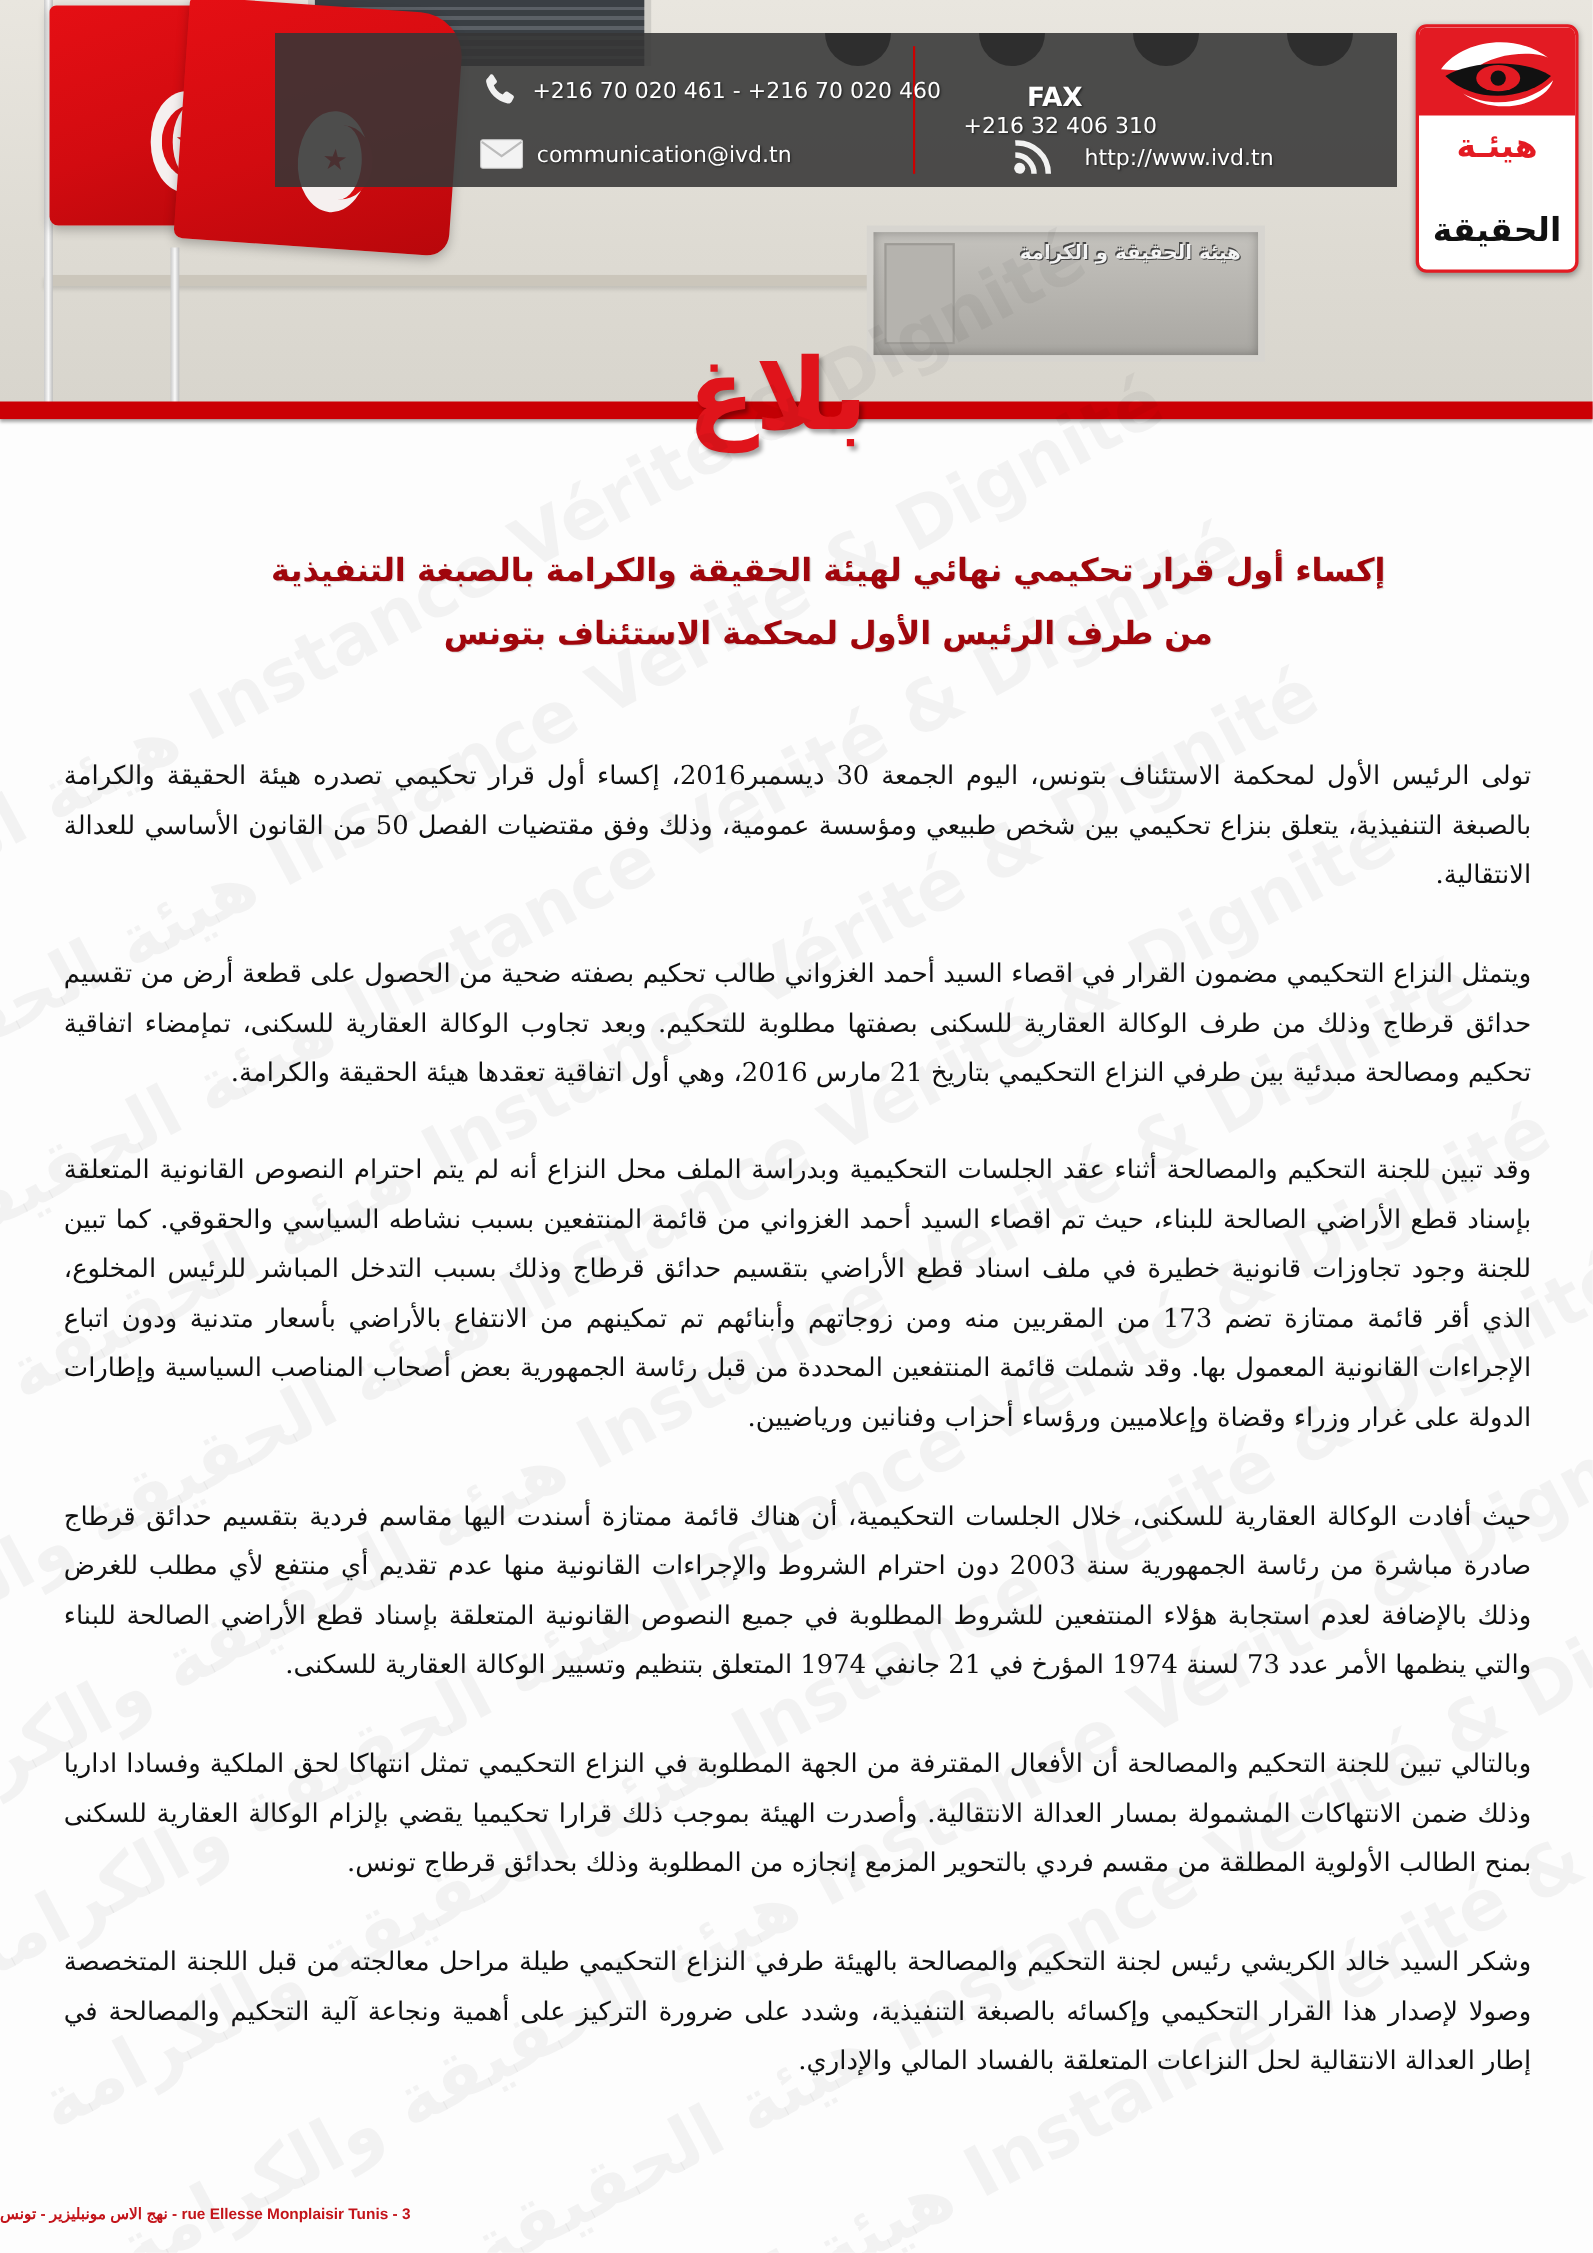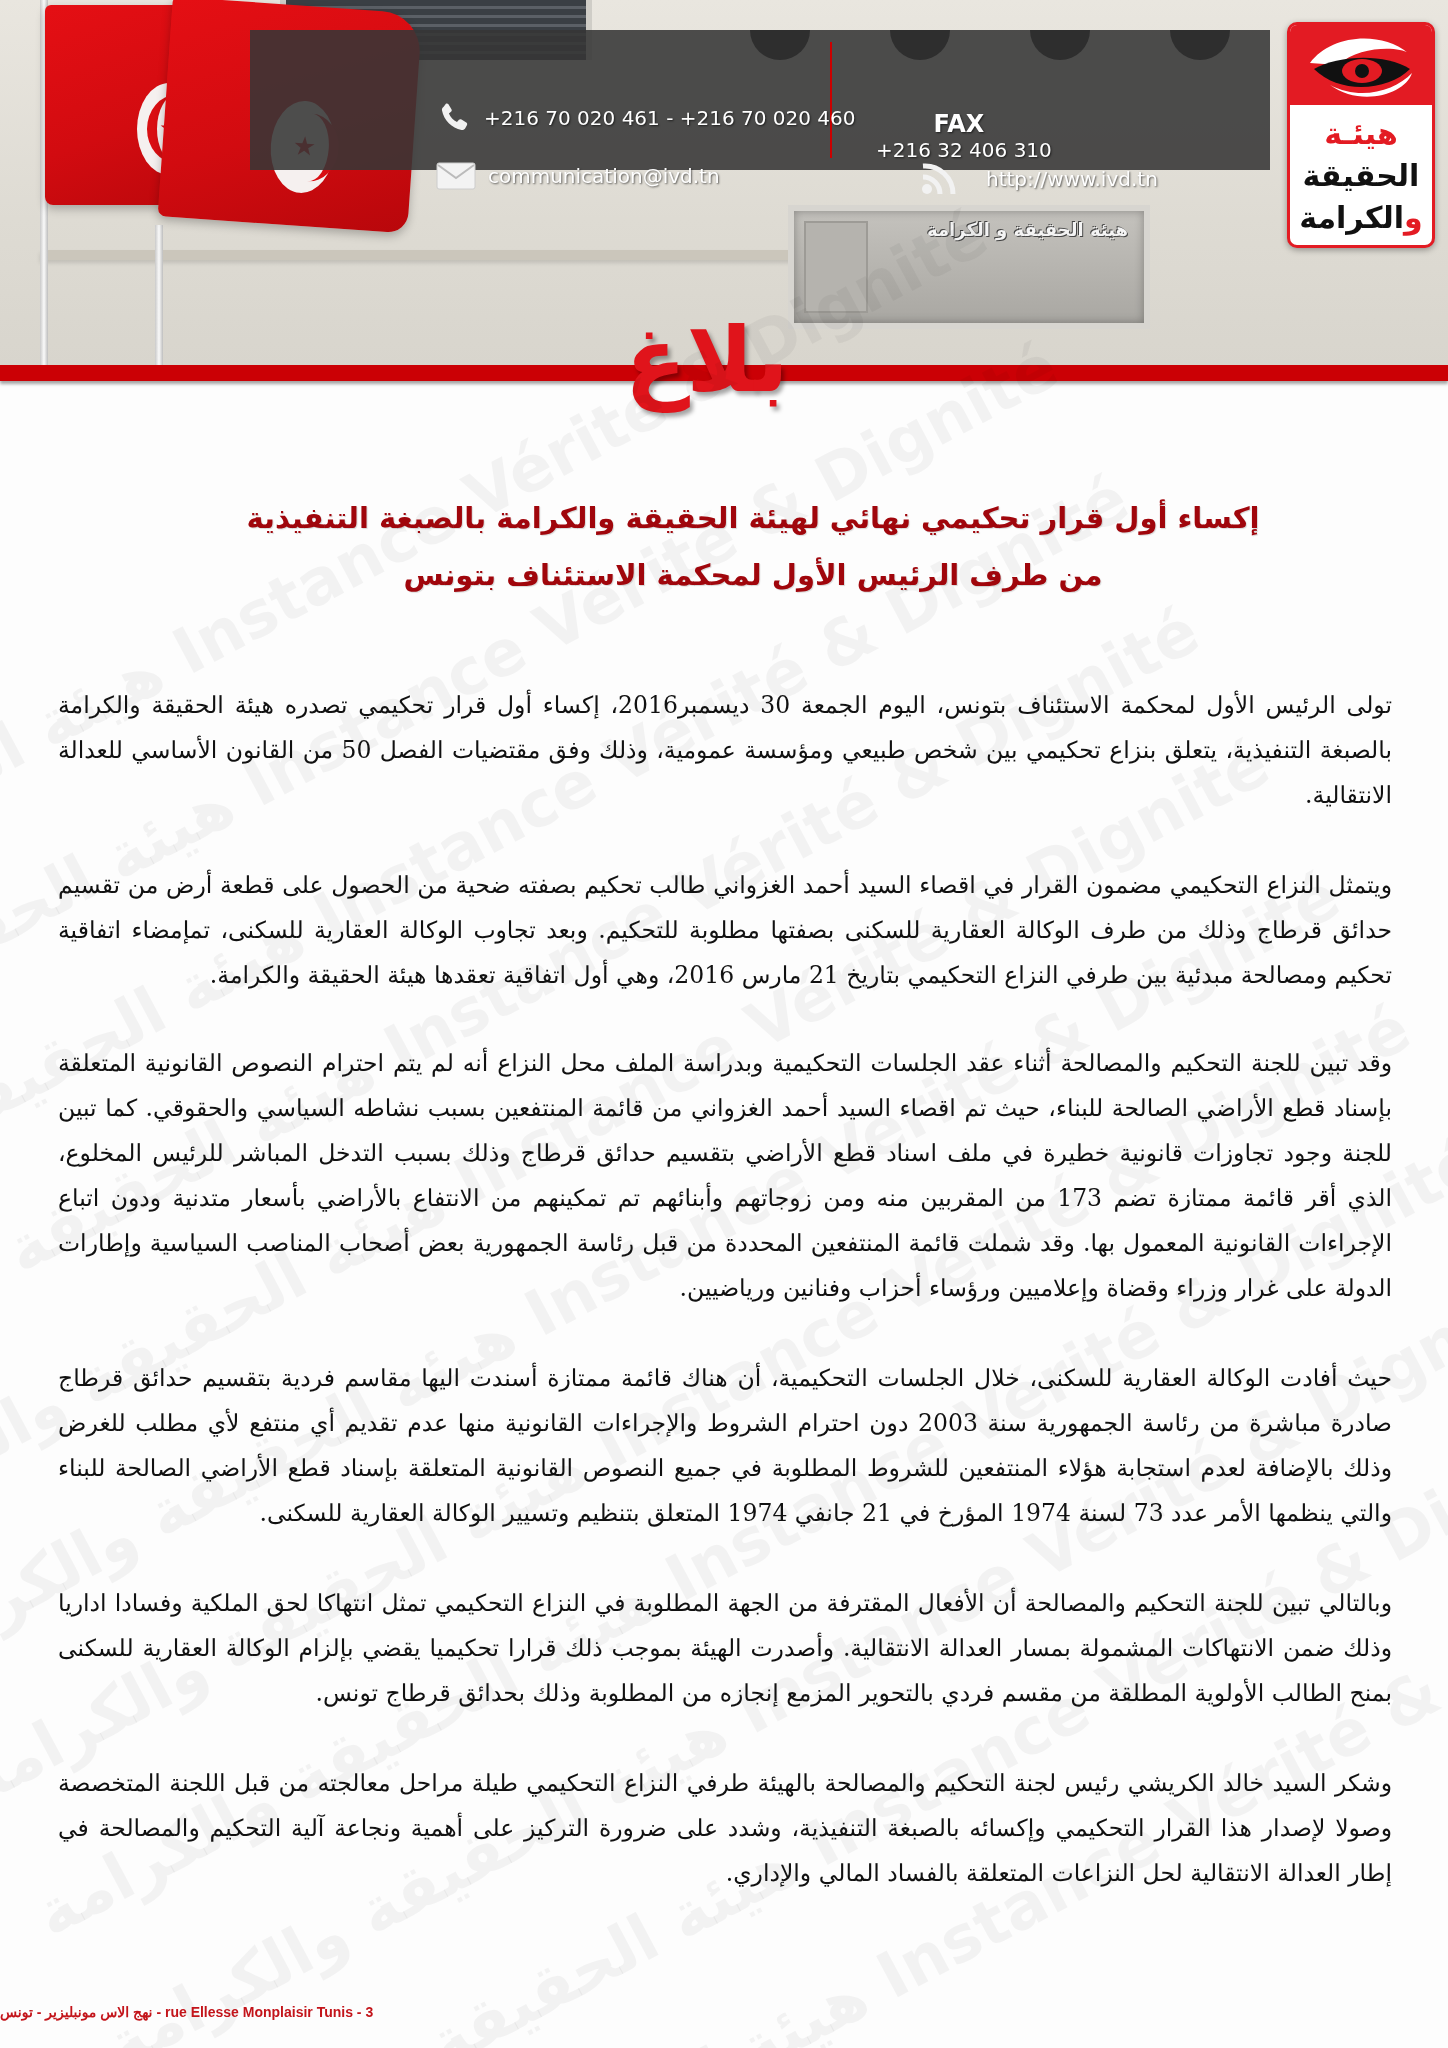--- a/index.html
+++ b/index.html
@@ -42,21 +42,21 @@
     position:absolute; left:250px; top:30px; width:1020px; height:140px;
     background:rgba(54,54,54,.88);
   }
   .arch {
     position:absolute; top:0; width:60px; height:30px;
     background:#2e2e2e; border-radius:0 0 30px 30px;
   }
   .contact-row {
     position:absolute; display:flex; align-items:center; color:#fff;
     font-family:"DejaVu Sans", sans-serif; font-size:20px;
-    text-shadow:1px 1px 2px rgba(0,0,0,.6); white-space:nowrap;margin-top:36px;
+    text-shadow:1px 1px 2px rgba(0,0,0,.6); white-space:nowrap;
   }
   .ic { display:inline-flex; align-items:center; justify-content:center; margin-right:12px; }
   .fax-label { font-weight:bold; font-size:24px; margin-right:10px; }
   
   .plaque {
     position:absolute; left:788px; top:205px; width:350px; height:112px;
     background:linear-gradient(180deg,#c4c2bd,#a9a7a2); border:6px solid #d7d5d0;
     box-shadow: inset 0 0 10px rgba(0,0,0,.3);
   }
   .plaque-ornament {
@@ -71,21 +71,21 @@
     position:absolute; left:78px; bottom:12px; font-size:22px; font-weight:bold;
     color:#f4f4f4; text-shadow:1px 1px 0 #444,-1px -1px 0 #444; letter-spacing:-1px;
   }
   
   .logo {
     position:absolute; left:1287px; top:22px; width:142px; height:220px;
     background:#fff; border:3px solid #e31b23; border-radius:10px; overflow:hidden;
     box-shadow:0 2px 6px rgba(0,0,0,.35);
   }
   .logo-top { height:80px; background:#e31b23; position:relative; }
-  .logo-txt { text-align:center; direction:rtl; font-family:"DejaVu Sans", sans-serif; font-weight:bold; line-height:42px; }
+  .logo-txt { text-align:center; direction:rtl; font-family:"DejaVu Sans", sans-serif; font-weight:bold; line-height:42px;margin-top:34px; }
   
   .red-band {
     position:absolute; left:0; top:365px; width:1448px; height:16px;
     background:#cb0005; box-shadow:0 3px 3px rgba(0,0,0,.35);
   }
   .balagh {
     position:absolute; left:625px; top:315px; font-size:90px; font-weight:bold;
     color:#e0141b; direction:rtl; text-shadow:3px 4px 4px rgba(0,0,0,.35);
     font-family:"DejaVu Sans", sans-serif; line-height:1;
   }

